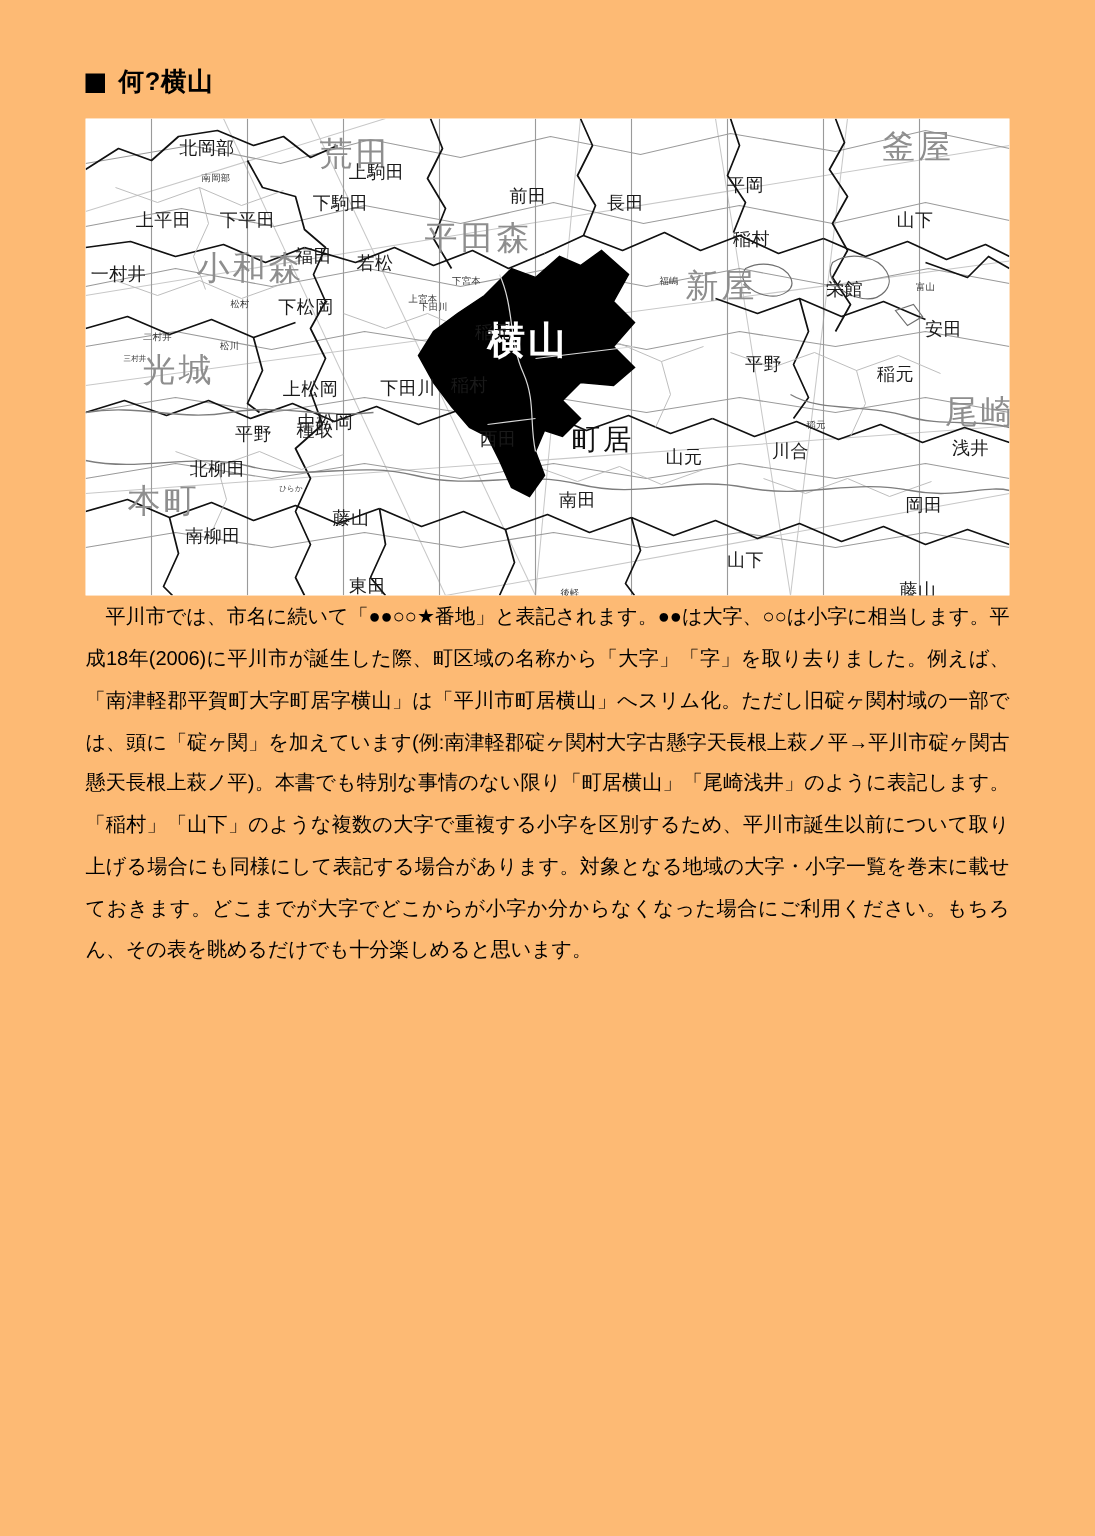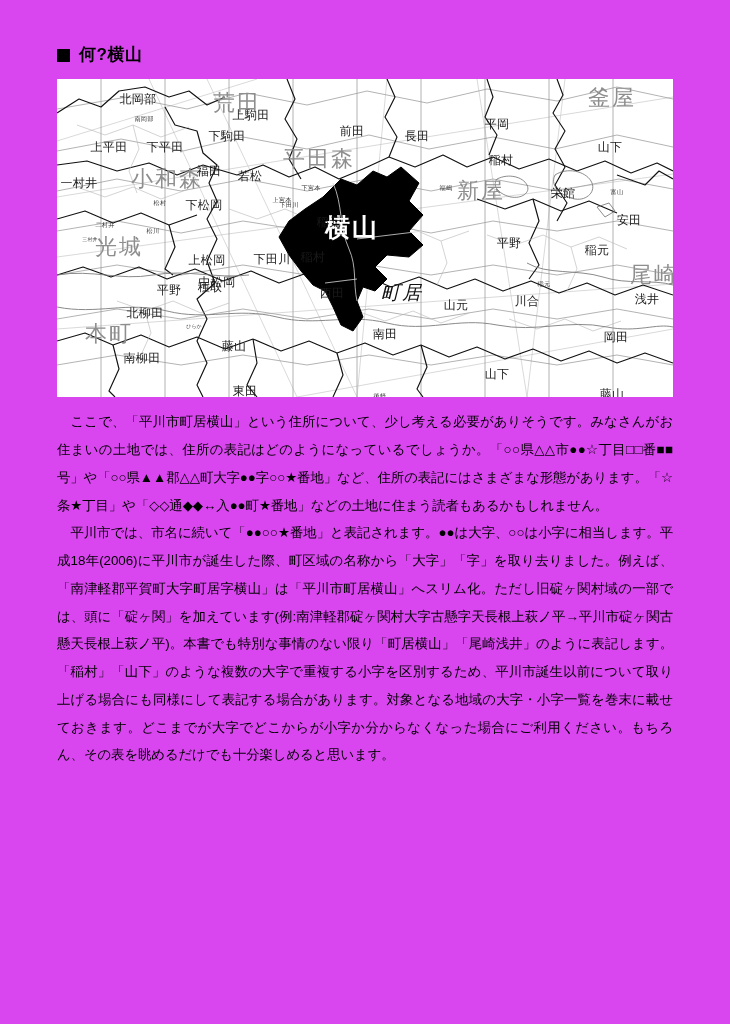--- a/index.html
+++ b/index.html
@@ -11,21 +11,21 @@
     width: 730px;
     height: 1024px;
     position: relative;
     font-family: "Liberation Sans", "DejaVu Sans", sans-serif;
     color: #000000;
     overflow: hidden;
   }
   #page {
     position: absolute;
     inset: 0;
-    background: #d946ef;
+    background: #fdba74;
   }
   .content {
     position: absolute;
     left: 57px;
     top: 45px;
     width: 616px;
   }
 
   
   .heading {
@@ -207,21 +207,21 @@
       </svg>
 
       <div class="mlbl m-big" style="left:180px; top:24px;">荒田</div>
       <div class="mlbl m-big" style="left:262px; top:80px;">平田森</div>
       <div class="mlbl m-big" style="left:424px; top:112px;">新屋</div>
       <div class="mlbl m-big" style="left:555px; top:19px;">釜屋</div>
       <div class="mlbl m-big" style="left:597px; top:196px;">尾崎</div>
       <div class="mlbl m-big" style="left:110px; top:100px;">小和森</div>
       <div class="mlbl m-big" style="left:62px;  top:168px;">光城</div>
       <div class="mlbl m-big" style="left:52px;  top:255px;">本町</div>
-      <div class="mlbl m-dk" style="left:345px; top:214px;font-style:italic;">町居</div>
+      <div class="mlbl m-dk" style="left:345px; top:214px;">町居</div>
 
       <div class="mlbl m-white" style="left:295px; top:148px;">横山</div>
 
       <div class="mlbl m-sm" style="left:81px;  top:20px;">北岡部</div>
       <div class="mlbl m-xs" style="left:87px;  top:40px;">南岡部</div>
       <div class="mlbl m-sm" style="left:194px; top:36px;">上駒田</div>
       <div class="mlbl m-sm" style="left:170px; top:57px;">下駒田</div>
       <div class="mlbl m-sm" style="left:52px;  top:68px;">上平田</div>
       <div class="mlbl m-sm" style="left:108px; top:68px;">下平田</div>
       <div class="mlbl m-sm" style="left:295px; top:52px;">前田</div>
@@ -268,18 +268,17 @@
       <div class="mlbl m-sm" style="left:559px; top:258px;">岡田</div>
 
       <div class="mlbl m-sm" style="left:328px; top:255px;">南田</div>
       <div class="mlbl m-sm" style="left:440px; top:295px;">山下</div>
 
       <div class="mlbl m-sm" style="left:188px; top:312px;">東田</div>
       <div class="mlbl m-sm" style="left:555px; top:315px;">藤山</div>
       <div class="mlbl m-xs" style="left:323px; top:317px;">後軽</div>
     </div>
 
-    <p class="para indent para-block-bottom">ここで、「平川市町居横山」という住所について、少し考える必要がありそうです。みなさんがお住まいの土地では、住所の表記はどのようになっているでしょうか。「○○県△△市●●☆丁目□□番■■号」や「○○県▲▲郡△△町大字●●字○○★番地」など、住所の表記にはさまざまな形態があります。「☆条★丁目」や「◇◇通◆◆↔入●●町★番地」などの土地に住まう読者もあるかもしれません。</p>
 
     <p class="para indent">平川市では、市名に続いて「●●○○★番地」と表記されます。●●は大字、○○は小字に相当します。平成18年(2006)に平川市が誕生した際、町区域の名称から「大字」「字」を取り去りました。例えば、「南津軽郡平賀町大字町居字横山」は「平川市町居横山」へスリム化。ただし旧碇ヶ関村域の一部では、頭に「碇ヶ関」を加えています(例:南津軽郡碇ヶ関村大字古懸字天長根上萩ノ平→平川市碇ヶ関古懸天長根上萩ノ平)。本書でも特別な事情のない限り「町居横山」「尾崎浅井」のように表記します。「稲村」「山下」のような複数の大字で重複する小字を区別するため、平川市誕生以前について取り上げる場合にも同様にして表記する場合があります。対象となる地域の大字・小字一覧を巻末に載せておきます。どこまでが大字でどこからが小字か分からなくなった場合にご利用ください。もちろん、その表を眺めるだけでも十分楽しめると思います。</p>
 
   </div>
 </div>
 
 </body></html>

